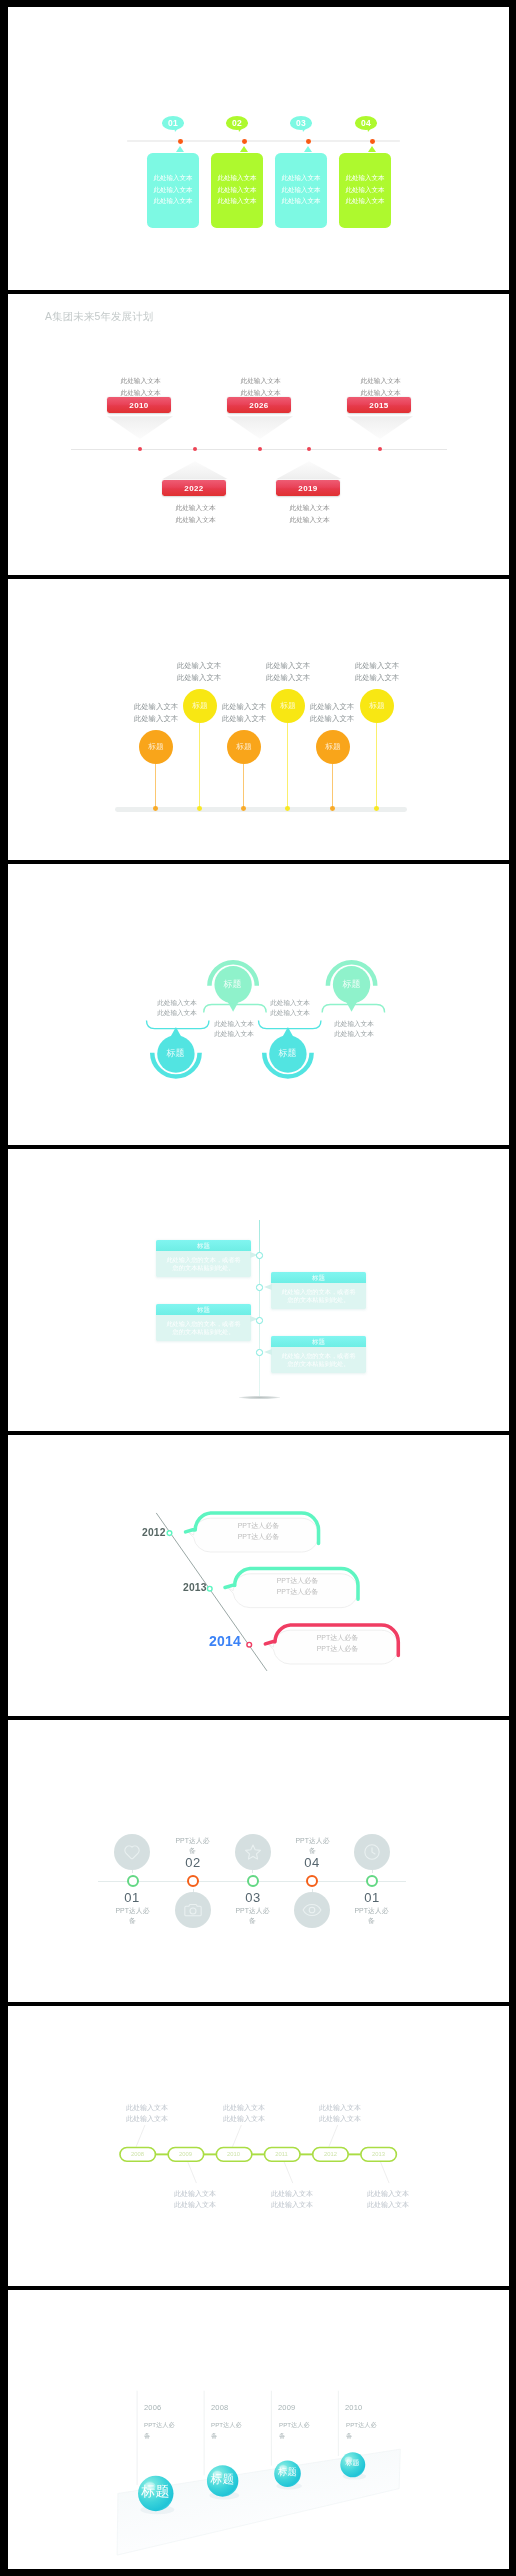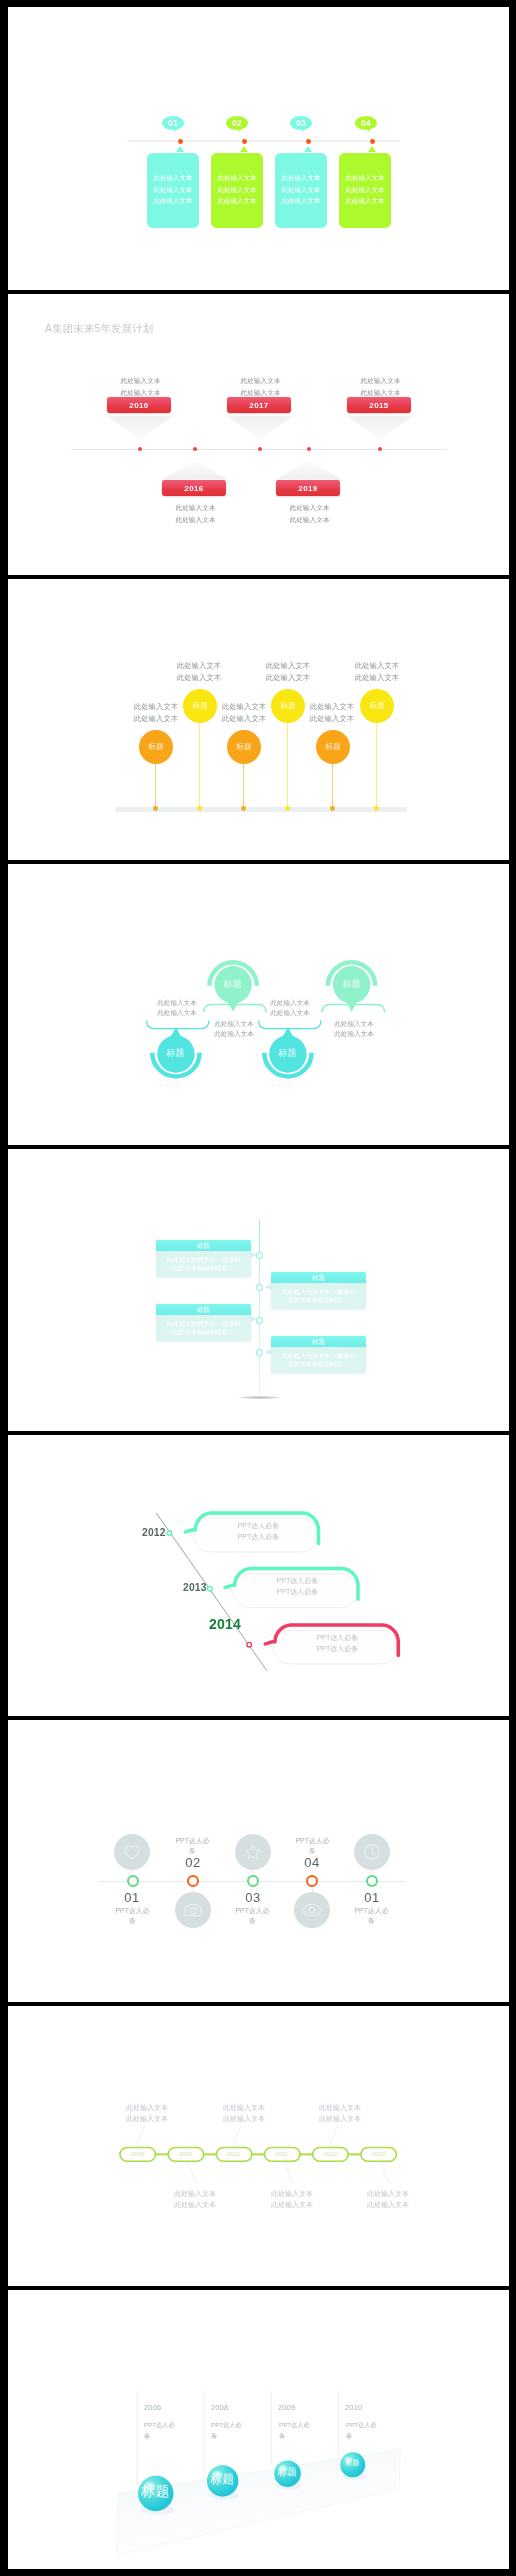--- a/index.html
+++ b/index.html
@@ -132,52 +132,52 @@
   </div>
   <div class="s1-dot" style="left:362px;top:132px;"></div>
   <div class="s1-notch" style="left:360px;top:139px;border-bottom:6.5px solid #AEF92E;"></div>
   <div class="s1-card" style="left:331px;top:146px;background:#AEF92E;">
     <div>此处输入文本</div>
     <div>此处输入文本</div>
     <div>此处输入文本</div>
   </div>
 </div>
 <div class="slide" style="top:286px;height:282px;">
-  <div class="s2-title" style="left:37px;top:29px;text-align:center;">A集团未来5年发展计划</div>
+  <div class="s2-title" style="left:37px;top:17px;text-align:center;">A集团未来5年发展计划</div>
   <div class="s2-axis" style="left:63px;top:156px;width:376px;"></div>
   <div class="s2-wedge" style="left:99px;top:123px;"></div>
   <div class="s2-txt" style="left:96px;top:82px;">
     <div>此处输入文本</div>
     <div>此处输入文本</div>
   </div>
   <div class="s2-year" style="left:99px;top:104px;">
         <span>2010</span>
       </div>
   <div class="s2-dot" style="left:130px;top:154px;"></div>
   <div class="s2-wedge" style="left:219px;top:123px;"></div>
   <div class="s2-txt" style="left:216px;top:82px;">
     <div>此处输入文本</div>
     <div>此处输入文本</div>
   </div>
   <div class="s2-year" style="left:219px;top:104px;">
-        <span>2017</span>
+        <span>2026</span>
       </div>
   <div class="s2-dot" style="left:250px;top:154px;"></div>
   <div class="s2-wedge" style="left:339px;top:123px;"></div>
   <div class="s2-txt" style="left:336px;top:82px;">
     <div>此处输入文本</div>
     <div>此处输入文本</div>
   </div>
   <div class="s2-year" style="left:339px;top:104px;">
         <span>2015</span>
       </div>
   <div class="s2-dot" style="left:370px;top:154px;"></div>
   <div class="s2-wedge s2-wedge-up" style="left:154px;top:168px;"></div>
   <div class="s2-year" style="left:154px;top:187px;">
-        <span>2016</span>
+        <span>2022</span>
       </div>
   <div class="s2-txt" style="left:151px;top:209px;">
     <div>此处输入文本</div>
     <div>此处输入文本</div>
   </div>
   <div class="s2-dot" style="left:185px;top:154px;"></div>
   <div class="s2-wedge s2-wedge-up" style="left:268px;top:168px;"></div>
   <div class="s2-year" style="left:268px;top:187px;">
         <span>2019</span>
       </div>
@@ -344,21 +344,21 @@
   <div class="s6-txt" style="left:253px;top:142px;">
     <div>PPT达人必备</div>
     <div>PPT达人必备</div>
   </div>
   <div class="s6-txt" style="left:293px;top:199px;">
     <div>PPT达人必备</div>
     <div>PPT达人必备</div>
   </div>
   <div class="s6-year" style="left:134px;top:93px;font-size:10.3px;color:#566663;font-weight:bold;">2012</div>
   <div class="s6-year" style="left:175px;top:148px;font-size:10.3px;color:#566663;font-weight:bold;">2013</div>
-  <div class="s6-year" style="left:201px;top:182px;font-size:14px;color:#15803d;font-weight:bold;">2014</div>
+  <div class="s6-year" style="left:201px;top:199px;font-size:14px;color:#3b82f6;font-weight:bold;">2014</div>
 </div>
 <div class="slide" style="top:1712px;height:282px;">
   <div class="s7-axis" style="left:90px;top:162px;width:308px;"></div>
   <div class="s7-circle" style="left:106px;top:115px;">
     <svg viewBox="0 0 24 24" width="20" height="20" fill="none" stroke="#eaf1f1" stroke-width="1.25" stroke-linejoin="round" stroke-linecap="round">
           <path d="M12 20.2c-.3 0-.6-.12-.83-.34L4.9 13.6a5.1 5.1 0 0 1 0-7.25 5.1 5.1 0 0 1 7.1-.1 5.1 5.1 0 0 1 7.1.1 5.1 5.1 0 0 1 0 7.25l-6.27 6.26a1.17 1.17 0 0 1-.83.34z"></path>
         </svg>
   </div>
   <div class="s7-stem" style="left:124px;top:151px;"></div>
   <div class="s7-ring" style="left:119px;top:156px;border-color:#63D884;"></div>

